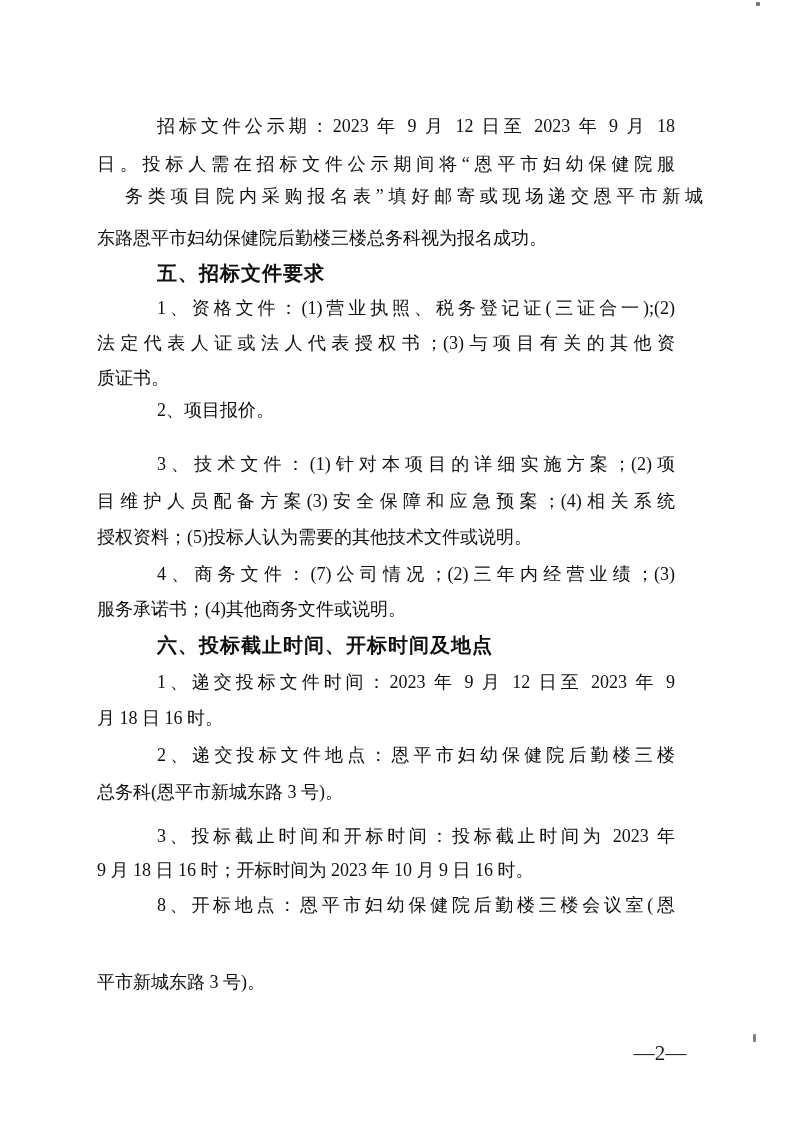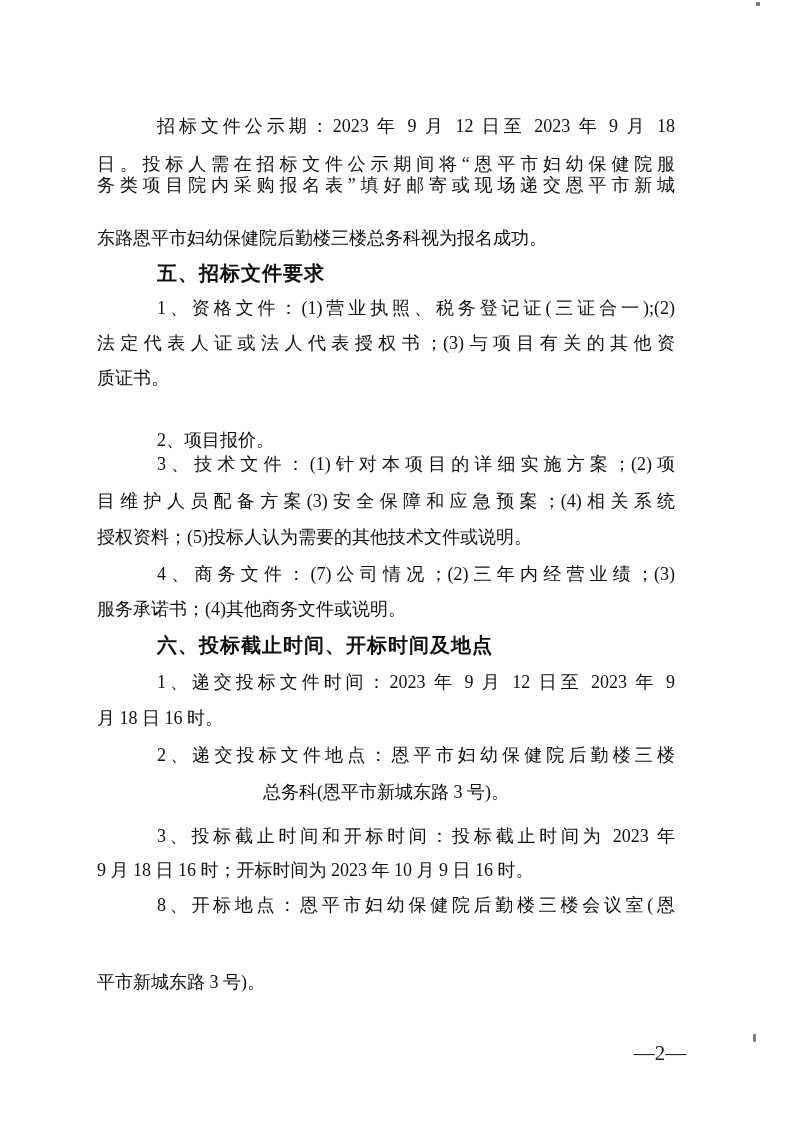--- a/index.html
+++ b/index.html
@@ -70,37 +70,37 @@
     opacity: 0.7;
   }
 </style>
 </head>
 <body>
 
 <div class="paper">
   <div id="doc-body">
       <div class="line indent fill" style="top: 113px;">招标文件公示期：2023 年 9 月 12 日至 2023 年 9 月 18</div>
       <div class="line fill" style="top: 151px;">日。投标人需在招标文件公示期间将“恩平市妇幼保健院服</div>
-      <div class="line fill" style="top: 172px;">务类项目院内采购报名表”填好邮寄或现场递交恩平市新城</div>
+      <div class="line fill" style="top: 183px; margin-left: 28px;">务类项目院内采购报名表”填好邮寄或现场递交恩平市新城</div>
       <div class="line" style="top: 225px;">东路恩平市妇幼保健院后勤楼三楼总务科视为报名成功。</div>
       <div class="line indent bold" style="top: 260px;">五、招标文件要求</div>
       <div class="line indent fill" style="top: 295px;">1、资格文件：(1)营业执照、税务登记证(三证合一);(2)</div>
       <div class="line fill" style="top: 330px;">法定代表人证或法人代表授权书；(3)与项目有关的其他资</div>
       <div class="line" style="top: 365px;">质证书。</div>
-      <div class="line indent" style="top: 427px;">2、项目报价。</div>
+      <div class="line indent" style="top: 397px;">2、项目报价。</div>
       <div class="line indent fill" style="top: 451px;">3、技术文件：(1)针对本项目的详细实施方案；(2)项</div>
       <div class="line fill" style="top: 488px;">目维护人员配备方案(3)安全保障和应急预案；(4)相关系统</div>
       <div class="line" style="top: 524px;">授权资料；(5)投标人认为需要的其他技术文件或说明。</div>
       <div class="line indent fill" style="top: 561px;">4、商务文件：(7)公司情况；(2)三年内经营业绩；(3)</div>
       <div class="line" style="top: 596px;">服务承诺书；(4)其他商务文件或说明。</div>
       <div class="line indent bold" style="top: 632px;">六、投标截止时间、开标时间及地点</div>
       <div class="line indent fill" style="top: 669px;">1、递交投标文件时间：2023 年 9 月 12 日至 2023 年 9</div>
       <div class="line" style="top: 705px;">月 18 日 16 时。</div>
       <div class="line indent fill" style="top: 742px;">2、递交投标文件地点：恩平市妇幼保健院后勤楼三楼</div>
-      <div class="line" style="top: 779px; text-align: center;">总务科(恩平市新城东路 3 号)。</div>
+      <div class="line" style="top: 779px;">总务科(恩平市新城东路 3 号)。</div>
       <div class="line indent fill" style="top: 823px;">3、投标截止时间和开标时间：投标截止时间为 2023 年</div>
       <div class="line" style="top: 857px;">9 月 18 日 16 时；开标时间为 2023 年 10 月 9 日 16 时。</div>
       <div class="line indent fill" style="top: 892px;">8、开标地点：恩平市妇幼保健院后勤楼三楼会议室(恩</div>
       <div class="line" style="top: 929px; margin-top: 40px;">平市新城东路 3 号)。</div>
     </div>
   <div class="page-number">—2—</div>
   <div class="speck speck-top-right"></div>
   <div class="speck speck-bottom-right"></div>
 </div>
 

